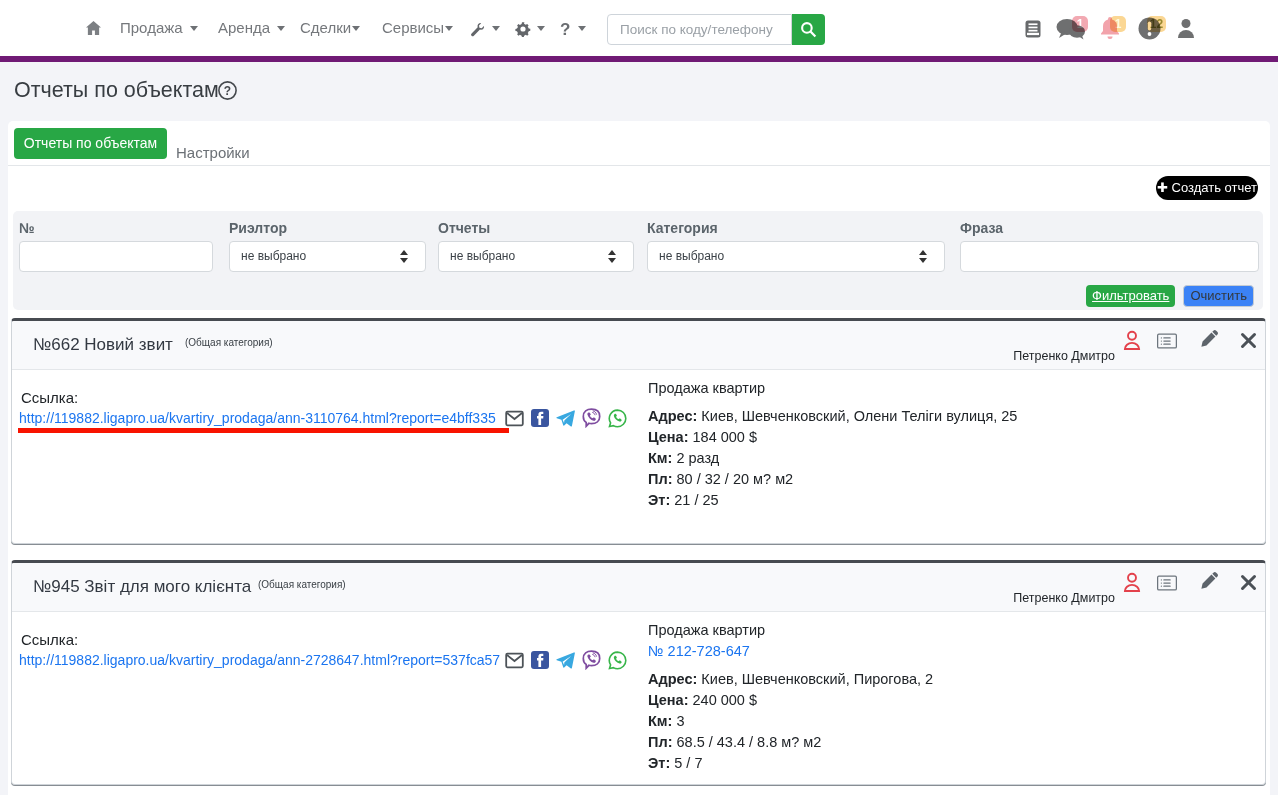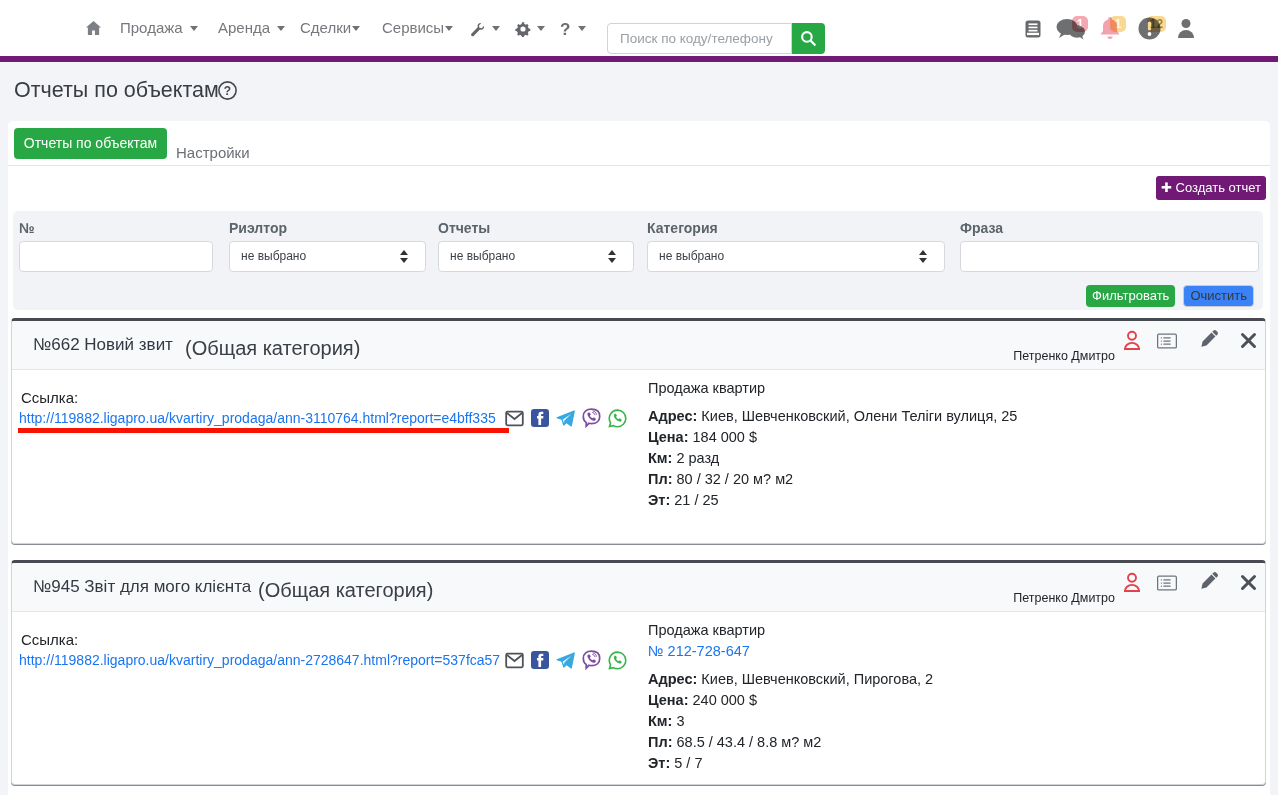--- a/index.html
+++ b/index.html
@@ -6,54 +6,54 @@
 html,body { width:1278px; height:795px; overflow:hidden; }
 body { font-family:"Liberation Sans", sans-serif; background:#f3f4f8; position:relative; }
 .abs { position:absolute; }
 
 
 #nav { position:absolute; left:0; top:0; width:1278px; height:62px; background:#fff; border-bottom:6px solid #701a75; }
 #nav .navtxt { position:absolute; top:19px; font-size:15px; color:#75787c; white-space:nowrap; }
 .caret { display:inline-block; width:0; height:0; border-left:4.5px solid transparent; border-right:4.5px solid transparent; border-top:5px solid #6e7175; vertical-align:2px; }
 
 
-#search { position:absolute; left:607px; top:23px; width:218px; height:21px;text-decoration:underline; }
+#search { position:absolute; left:607px; top:14px; width:218px; height:21px;text-decoration:underline; }
 #search .inp { position:absolute; left:0; top:0; width:185px; height:31px; background:#fff; border:1px solid #ced4da; border-radius:4px 0 0 4px; font-size:13.5px; color:#9aa0a6; line-height:29px; padding-left:12px; white-space:nowrap; overflow:hidden; }
 #search .btn { position:absolute; left:185px; top:0; width:33px; height:31px; background:#28a745; border-radius:0 4px 4px 0; }
 
 
 #pagehead { position:absolute; left:0; top:62px; width:1278px; height:59px; }
 #title { position:absolute; left:14px; top:16px; font-size:21.5px; color:#383d42; }
 #crumbs { position:absolute; right:15px; top:21px; font-size:15px; color:#75787c; white-space:nowrap; }
 #crumbs a { color:#1a75d2; text-decoration:none; }
 
 
 #panel { position:absolute; left:8px; top:121px; width:1262px; height:674px; background:#fff; border-radius:5px 5px 0 0; }
 #tabbar { position:absolute; left:0; top:0; width:1262px; height:45px; border-bottom:1px solid #e3e6e9; }
 #tab1 { position:absolute; left:6px; top:7px; width:153px; height:31px; background:#28a745; border-radius:4px; color:#fff; font-size:14px; text-align:center; line-height:31px; }
 #tab2 { position:absolute; left:168px; top:16px; height:31px; color:#6b7076; font-size:15px; line-height:31px; }
-#createbtn { position:absolute; left:1148px; top:55px; width:110px; height:24px; background:#701a75; border-radius:3px; color:#fff; font-size:13px; text-align:center; line-height:24px; }
+#createbtn { position:absolute; left:1148px; top:55px; width:102px; height:24px; background:#000000; border-radius:12px; color:#fff; font-size:13px; text-align:center; line-height:24px; }
 
 
 #filter { position:absolute; left:5px; top:90px; width:1250px; height:99px; background:#f2f3f6; border-radius:5px; }
 .flabel { position:absolute; top:9px; font-size:14px; font-weight:bold; color:#5b646b; }
 .fctrl { position:absolute; top:30px; height:31px; background:#fff; border:1px solid #d5d9dd; border-radius:4px; }
 .fsel { font-size:12px; color:#3c4248; line-height:29px; padding-left:11px; }
 .selarrows { position:absolute; right:16px; top:8px; width:9px; height:13px; }
 .selarrows:before { content:""; position:absolute; left:0; top:0; border-left:4.5px solid transparent; border-right:4.5px solid transparent; border-bottom:5px solid #333; }
 .selarrows:after { content:""; position:absolute; left:0; bottom:0; border-left:4.5px solid transparent; border-right:4.5px solid transparent; border-top:5px solid #333; }
 #fbtns { position:absolute; right:9px; top:74px; }
-.btn-filter { display:inline-block; height:22px; background:#28a745; border-radius:4px; color:#fff; font-size:13px; line-height:22px; padding:0 6px; }
+.btn-filter { display:inline-block; height:22px; background:#28a745; border-radius:4px; color:#fff; font-size:13px; line-height:22px; padding:0 6px;text-decoration:underline; }
 .btn-clear { display:inline-block; height:22px; background:#3b82f6; border:1px solid #c6ccd2; border-radius:4px; color:#33383d; font-size:13px; line-height:20px; padding:0 6px; margin-left:8px; }
 
 
 .card { position:absolute; left:3px; width:1255px; background:#fff; border:1px solid #cfd4d9; border-top:3px solid #474b51; border-radius:4px; box-shadow:0 1px 0 #878d93; }
 .card .chead { position:relative; height:49px; background:#f8f9fb; border-bottom:1px solid #e4e7ea; border-radius:2px 2px 0 0; }
 .ctitle { position:absolute; left:21px; top:14px; font-size:17px; color:#333942; }
-.ccat { position:absolute; left:173px; top:16px; font-size:20px; color:#3a4046; }
+.ccat { position:absolute; left:173px; top:16px; font-size:10px; color:#3a4046; }
 .cuser { position:absolute; right:150px; top:28px; font-size:12.5px; color:#212529; }
 .cbody { position:relative; }
 .slabel { position:absolute; left:9px; font-size:15px; color:#212529; }
 .surl { position:absolute; left:7px; font-size:14px; color:#1b75f0; white-space:nowrap; }
 .redline { position:absolute; left:6px; width:491px; height:5px; background:#f81300; }
 .rcol { position:absolute; left:636px; top:0; width:615px; font-size:14.5px; color:#212529; }
 .rcol .ln { height:21px; line-height:21px; }
 .rcol a { color:#1b75f0; text-decoration:none; }
 .icons { position:absolute; display:flex; align-items:center; height:20px; }
 .icons svg { margin-right:7px; }

